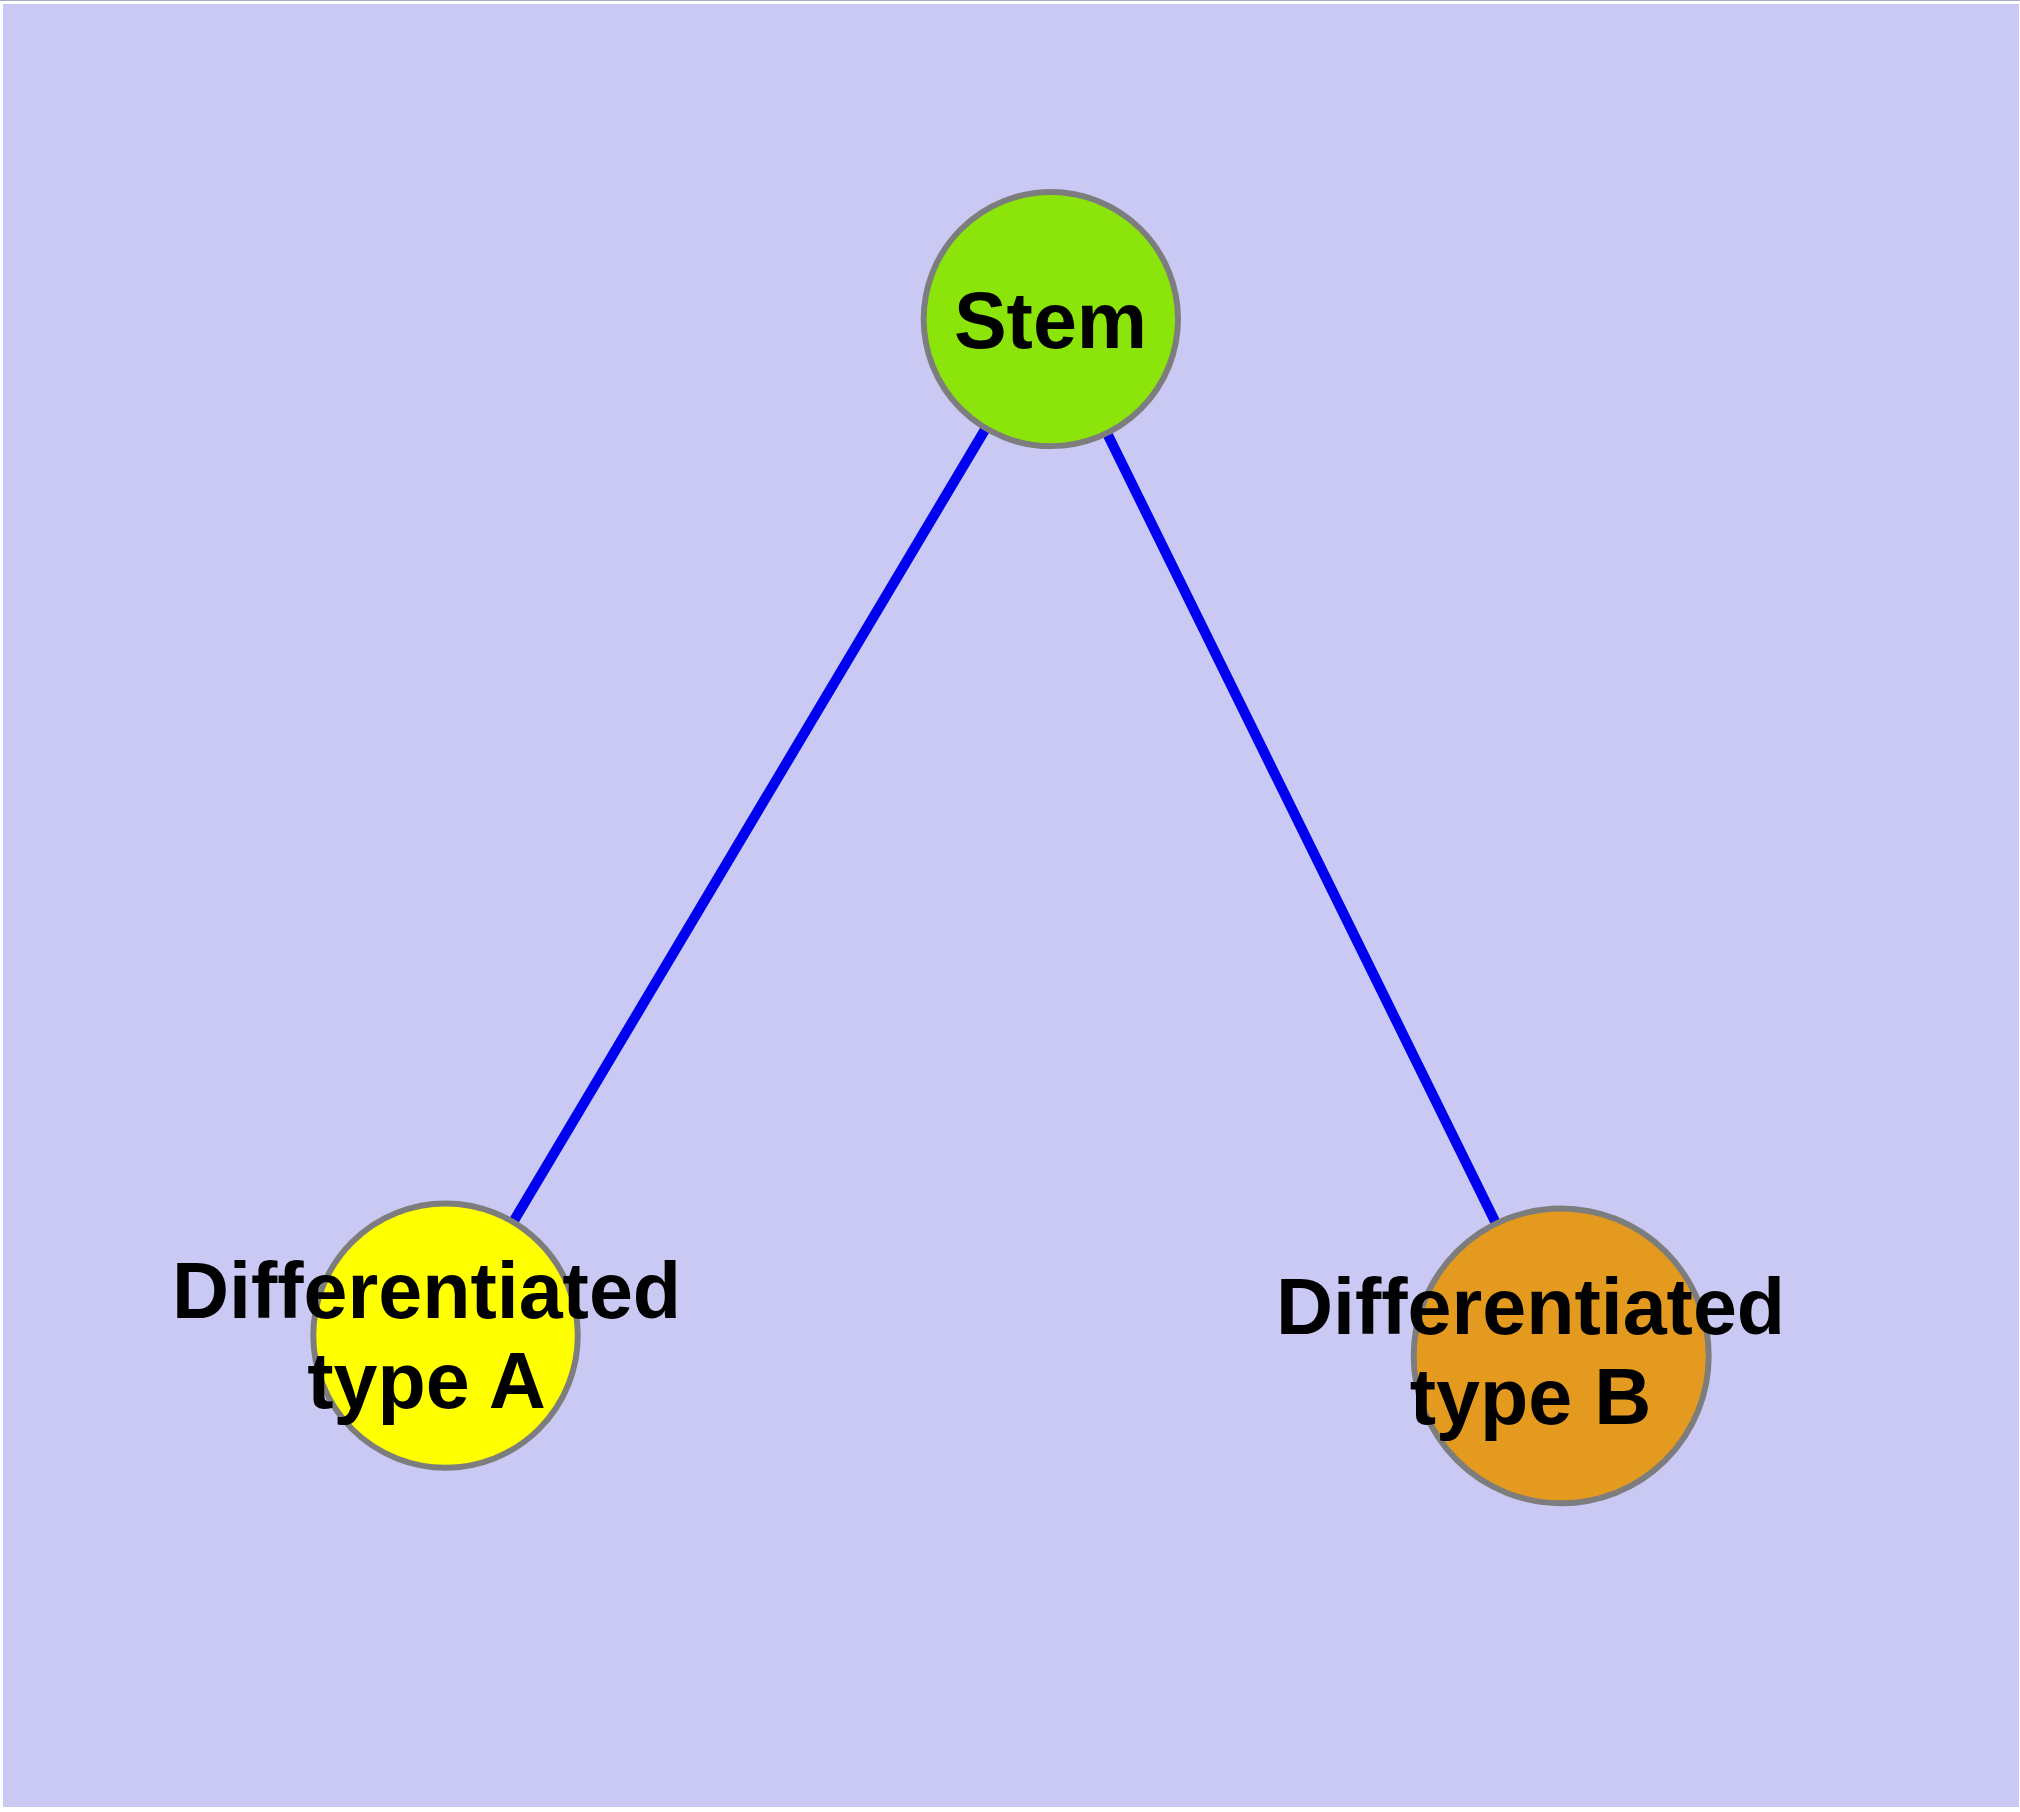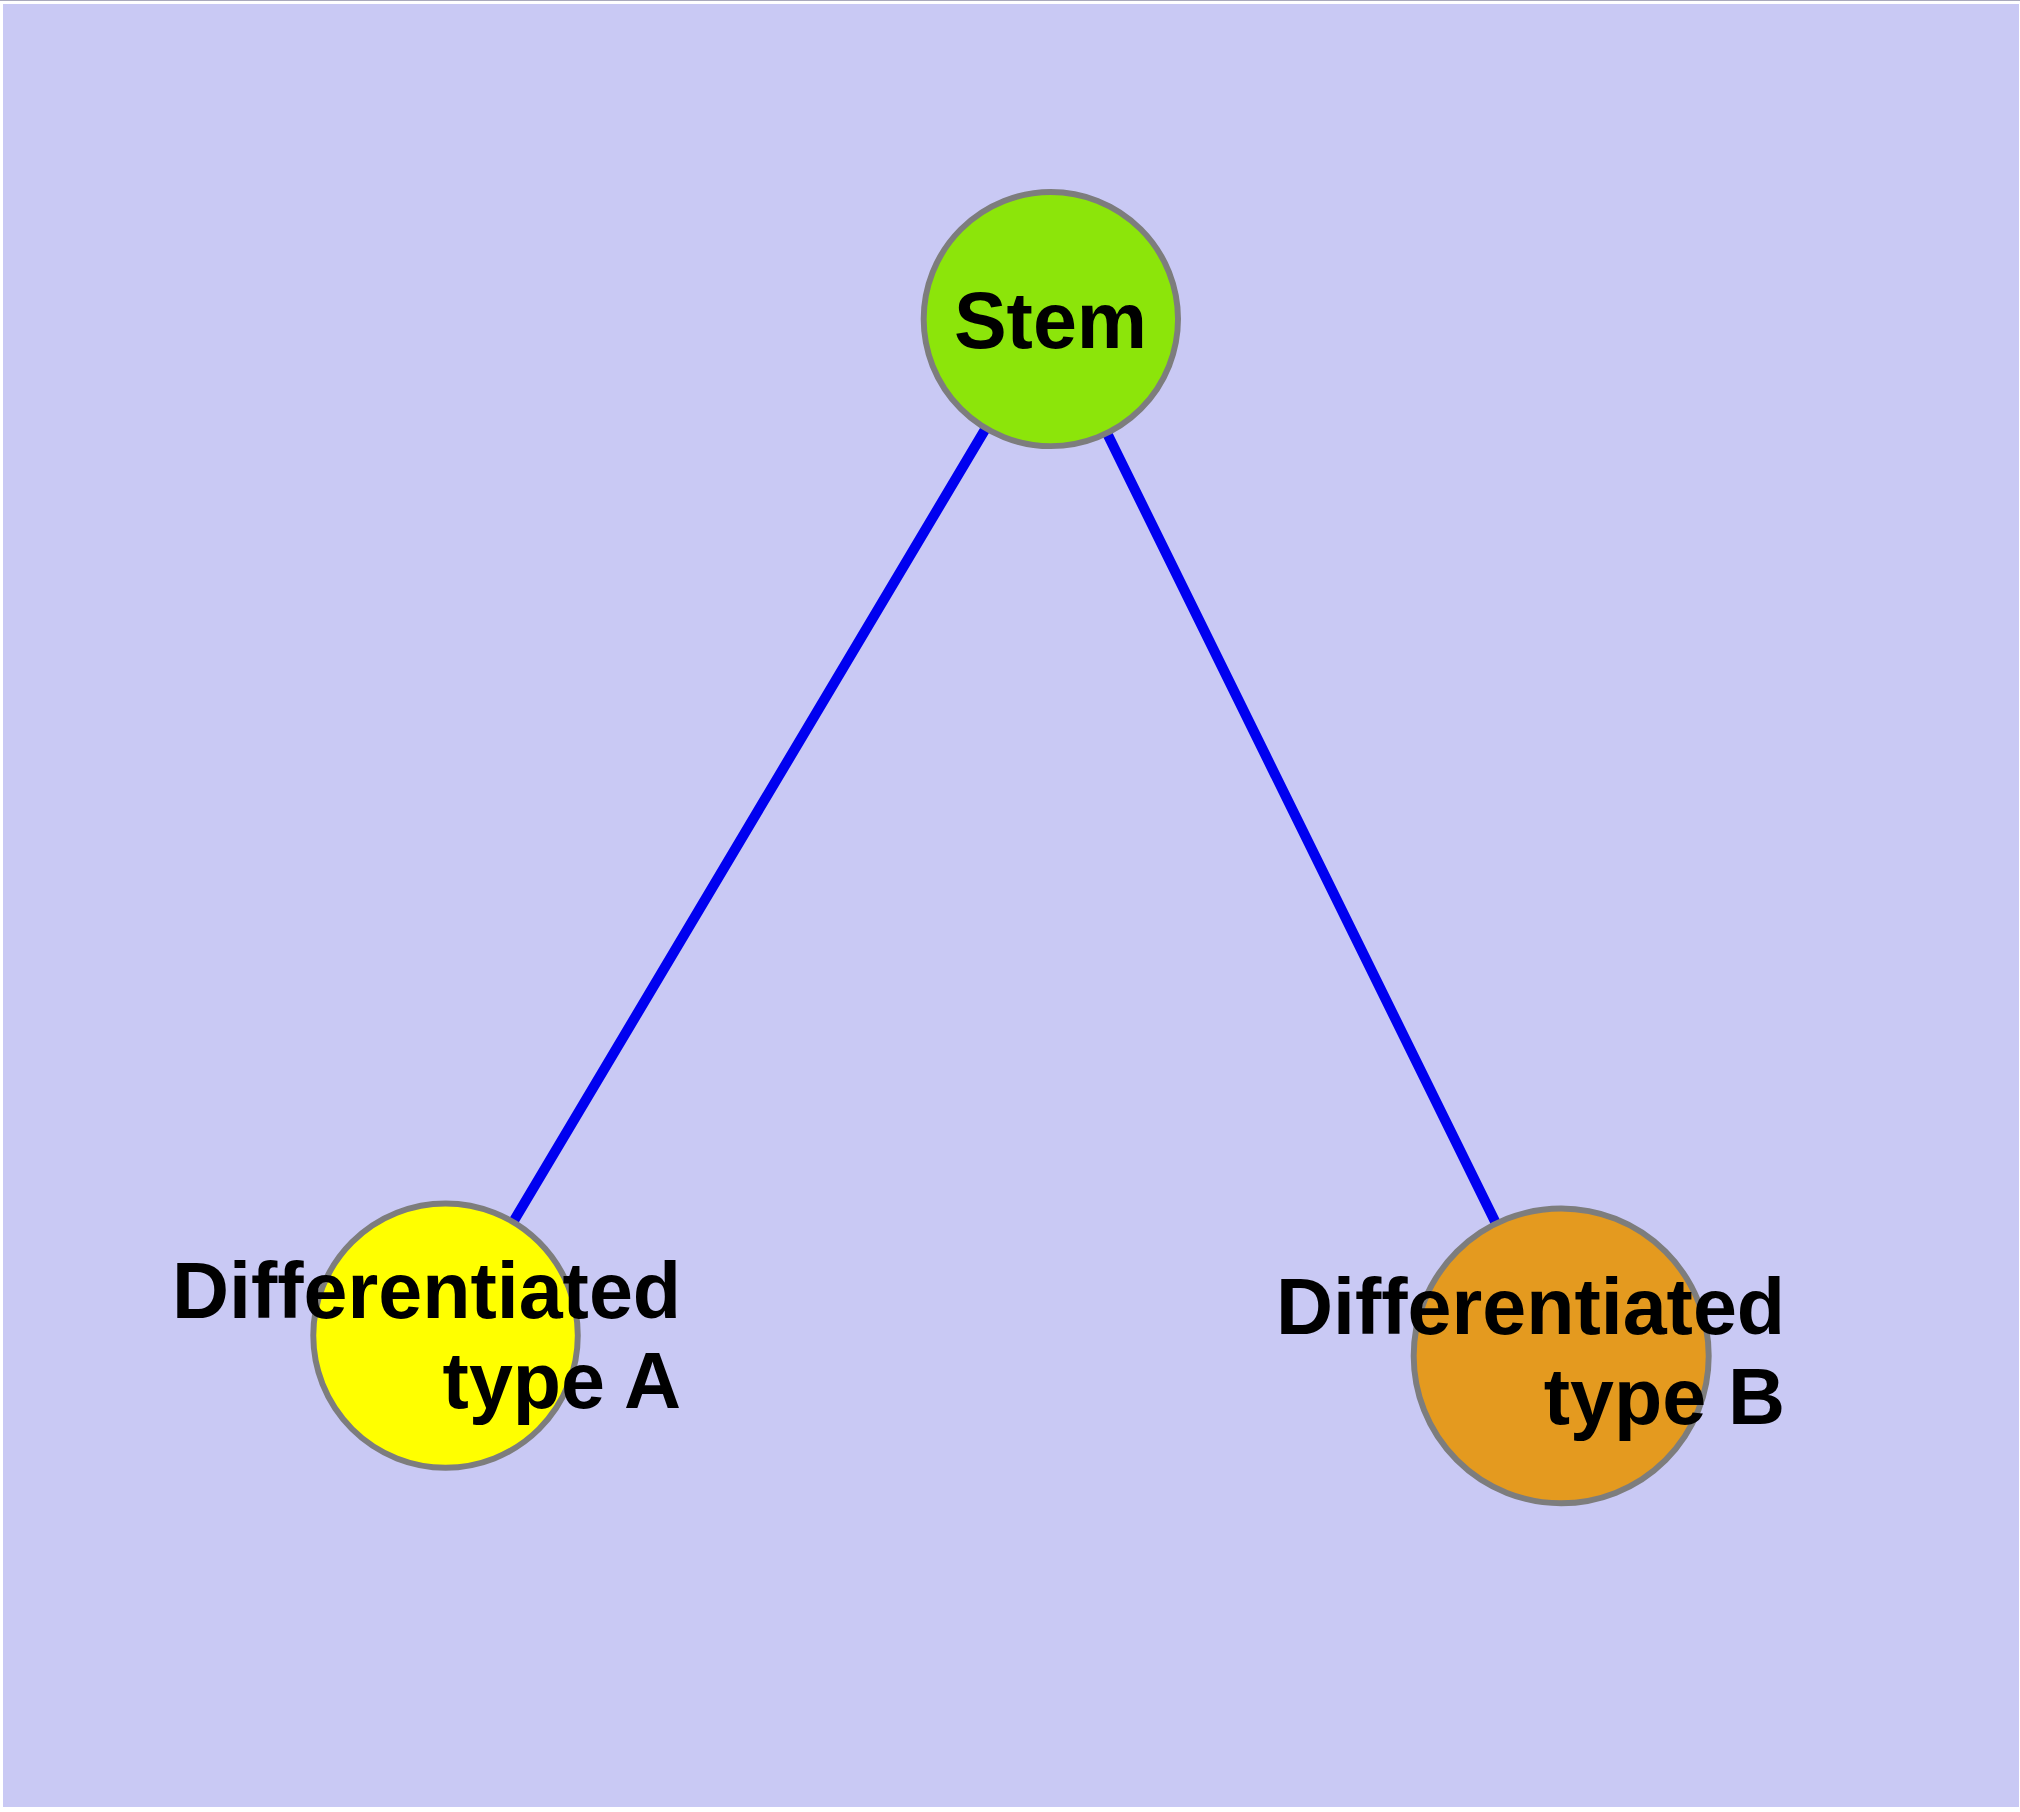--- a/index.html
+++ b/index.html
@@ -39,21 +39,21 @@
   }
   .node-circle {
     stroke-width: 7px;
   }
   .node-label {
     position: absolute;
     transform: translate(-50%, -50%);
     font-size: 79px;
     font-weight: bold;
     line-height: 1.14;
-    text-align: right;
+    text-align: center;
     white-space: pre-line;
     letter-spacing: 0px;
     pointer-events: none;
   }
 </style>
 </head>
 <body>
 
 <div class="stage">
   <div class="canvas" style="background: rgb(201, 201, 244);">

